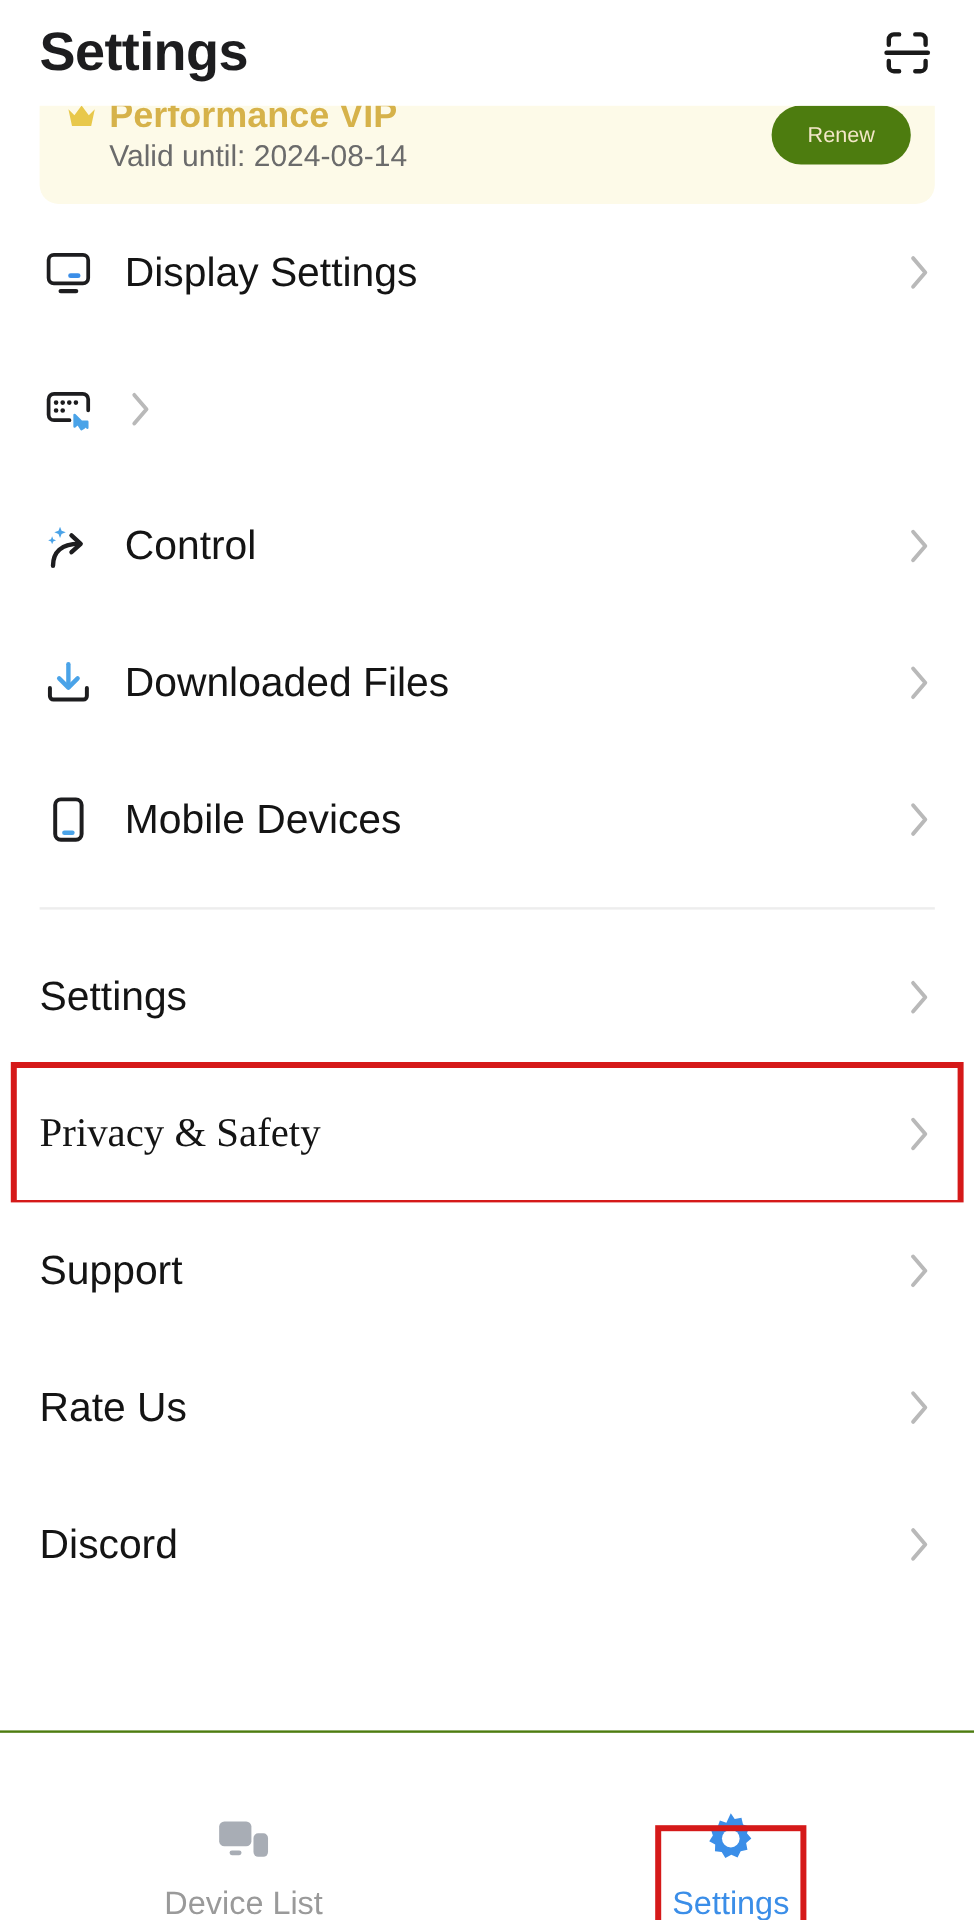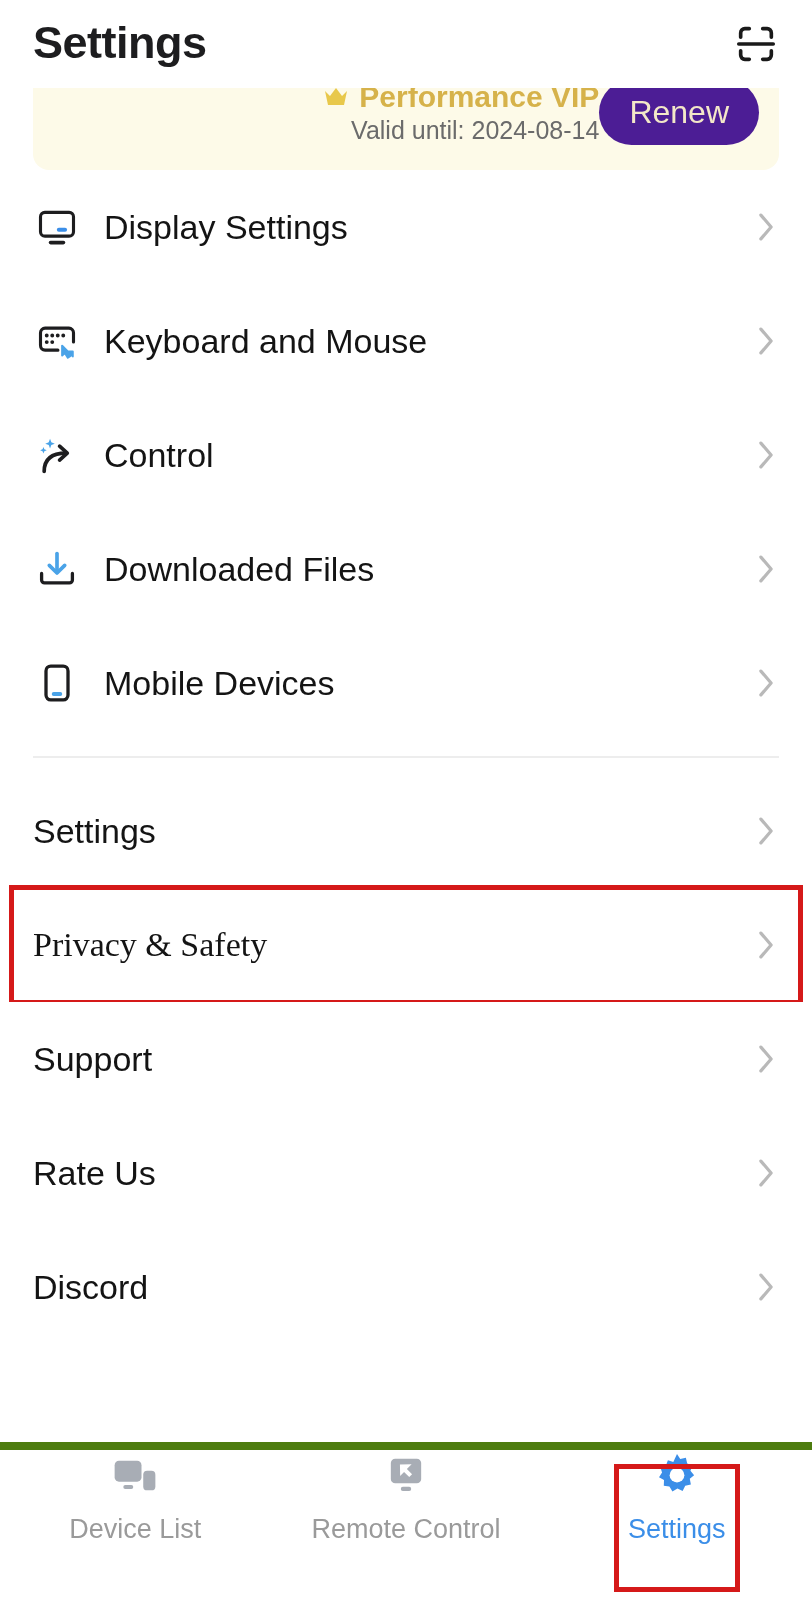--- a/index.html
+++ b/index.html
@@ -56,42 +56,42 @@
     left: 33px;
     right: 33px;
     top: -34px;
     height: 116px;
     background: #fdfae8;
     border-radius: 16px;
     display: flex;
     align-items: center;
     padding: 0 0 0 22px;
   }
-  .banner-left { display: flex; flex-direction: column; justify-content: center; gap: 6px; flex: 1; align-items: flex-end; }
+  .banner-left { display: flex; flex-direction: column; justify-content: center; gap: 6px; flex: 1; }
   .banner-title-row { display: flex; align-items: center; gap: 10px; }
   .crown-icon { width: 26px; height: 22px; display: block; flex: 0 0 26px; }
   .banner-title {
     font-size: 30px;
     font-weight: bold;
     color: #d6b24a;
     line-height: 1;
     white-space: nowrap;
   }
   .banner-sub {
     font-size: 25px;
     color: #6b6b6b;
     line-height: 1;
     padding-left: 36px;
     white-space: nowrap;
   }
   .renew-btn {
     margin-right: 20px;
-    background: #4c1d95;
+    background: #4d7c0f;
     color: #f3e7c8;
-    font-size: 32px;
+    font-size: 18px;
     padding: 14px 30px;
     border-radius: 40px;
     border: none;
     white-space: nowrap;
     cursor: pointer;
     font-family: "Liberation Sans", sans-serif;
   }
 
   
   .list { flex: 1 1 auto; overflow: hidden; }
@@ -140,23 +140,23 @@
     outline-offset: -2px;
     margin: 0 12px;
     padding: 0 21px;
     font-family: Liberation Serif, serif;
   }
 
   
   .tabbar {
     flex: 0 0 158px;
     height: 158px;
-    border-top: 8px solid #4d7c0f;
-    display: flex;
-    align-items: flex-start;
+    border-top: 2px solid #4d7c0f;
+    display: flex;
+    align-items: flex-end;
     background: #ffffff;
   }
   .tab {
     flex: 1 1 0;
     display: flex;
     flex-direction: column;
     align-items: center;
     justify-content: center;
     gap: 14px;
     cursor: pointer;
@@ -234,21 +234,20 @@
 
     <div class="row">
       <span class="row-icon">
         <svg viewBox="0 0 24 24" fill="none" stroke="#1d1d1f" stroke-width="1.7" stroke-linecap="round">
           <path d="M21 12.5V7.5A2.5 2.5 0 0 0 18.5 5h-13A2.5 2.5 0 0 0 3 7.5v7A2.5 2.5 0 0 0 5.5 17h7"></path>
           <path d="M6.4 9h.01M9.4 9h.01M12.4 9h.01M15.4 9h.01" stroke-width="2.1"></path>
           <path d="M6.4 12.6h.01M9.4 12.6h.01" stroke-width="2.1"></path>
           <path d="M20.6 20.4l-5.8-5.8v5.3l1.5-1.4 1.6 2.6 1.3-.8-1.6-2.6h3z" fill="#4aa3e8" stroke="#4aa3e8" stroke-width="1.1" stroke-linejoin="round"></path>
         </svg>
       </span>
-      <span class="row-label">Keyboard and Mouse</span>
       <svg class="chev" viewBox="0 0 12 20" fill="none" stroke="#b9b9b9" stroke-width="1.9" stroke-linecap="round" stroke-linejoin="round">
           <path d="M3 3l6 7-6 7"></path>
         </svg>
     </div>
 
     <div class="row">
       <span class="row-icon">
         <svg viewBox="0 0 24 24" fill="none">
           <path d="M5 21c0-6 3.5-10 12-10" stroke="#1d1d1f" stroke-width="2" stroke-linecap="round"></path>
           <path d="M13.4 7.2L17.6 11l-4.2 3.8" stroke="#1d1d1f" stroke-width="2" stroke-linecap="round" stroke-linejoin="round"></path>
@@ -332,28 +331,20 @@
 
     <div class="tab">
       <svg class="tab-icon" viewBox="0 0 24 24" fill="#a8adb5">
         <rect x="2.6" y="5" width="12.4" height="9.6" rx="2"></rect>
         <rect x="6.6" y="16.2" width="4.6" height="1.8" rx="0.9"></rect>
         <rect x="15.8" y="9.6" width="5.6" height="9" rx="1.8"></rect>
       </svg>
       <span class="tab-label">Device List</span>
     </div>
 
-    <div class="tab">
-      <svg class="tab-icon" viewBox="0 0 24 24">
-        <rect x="5" y="4" width="14" height="11.4" rx="2" fill="#a8adb5"></rect>
-        <rect x="9.6" y="17" width="4.8" height="1.9" rx="0.95" fill="#a8adb5"></rect>
-        <path d="M14.6 6.6l-5.4.1.1 5.3 1.8-1.9 2.4 2.4 1.3-1.3-2.4-2.4z" fill="#ffffff"></path>
-      </svg>
-      <span class="tab-label">Remote Control</span>
-    </div>
 
     <div class="tab active">
       <div class="tab-box"></div>
       <svg class="tab-icon" viewBox="0 0 24 24" fill="#3b8ee8">
         <path d="M12 1.9l1.5 2.2 2.6-.5.6 2.6 2.5.9-1 2.5 1.7 2-2 1.7.5 2.6-2.6.6-1.2 2.4-2.4-1.1-2.3 1.3-1.4-2.3-2.6-.3.1-2.6-2.3-1.3 1.4-2.2-.8-2.5 2.6-.7.9-2.5 2.5.8z"></path>
         <circle cx="12" cy="11.6" r="3.4" fill="#ffffff"></circle>
       </svg>
       <span class="tab-label">Settings</span>
     </div>
 

